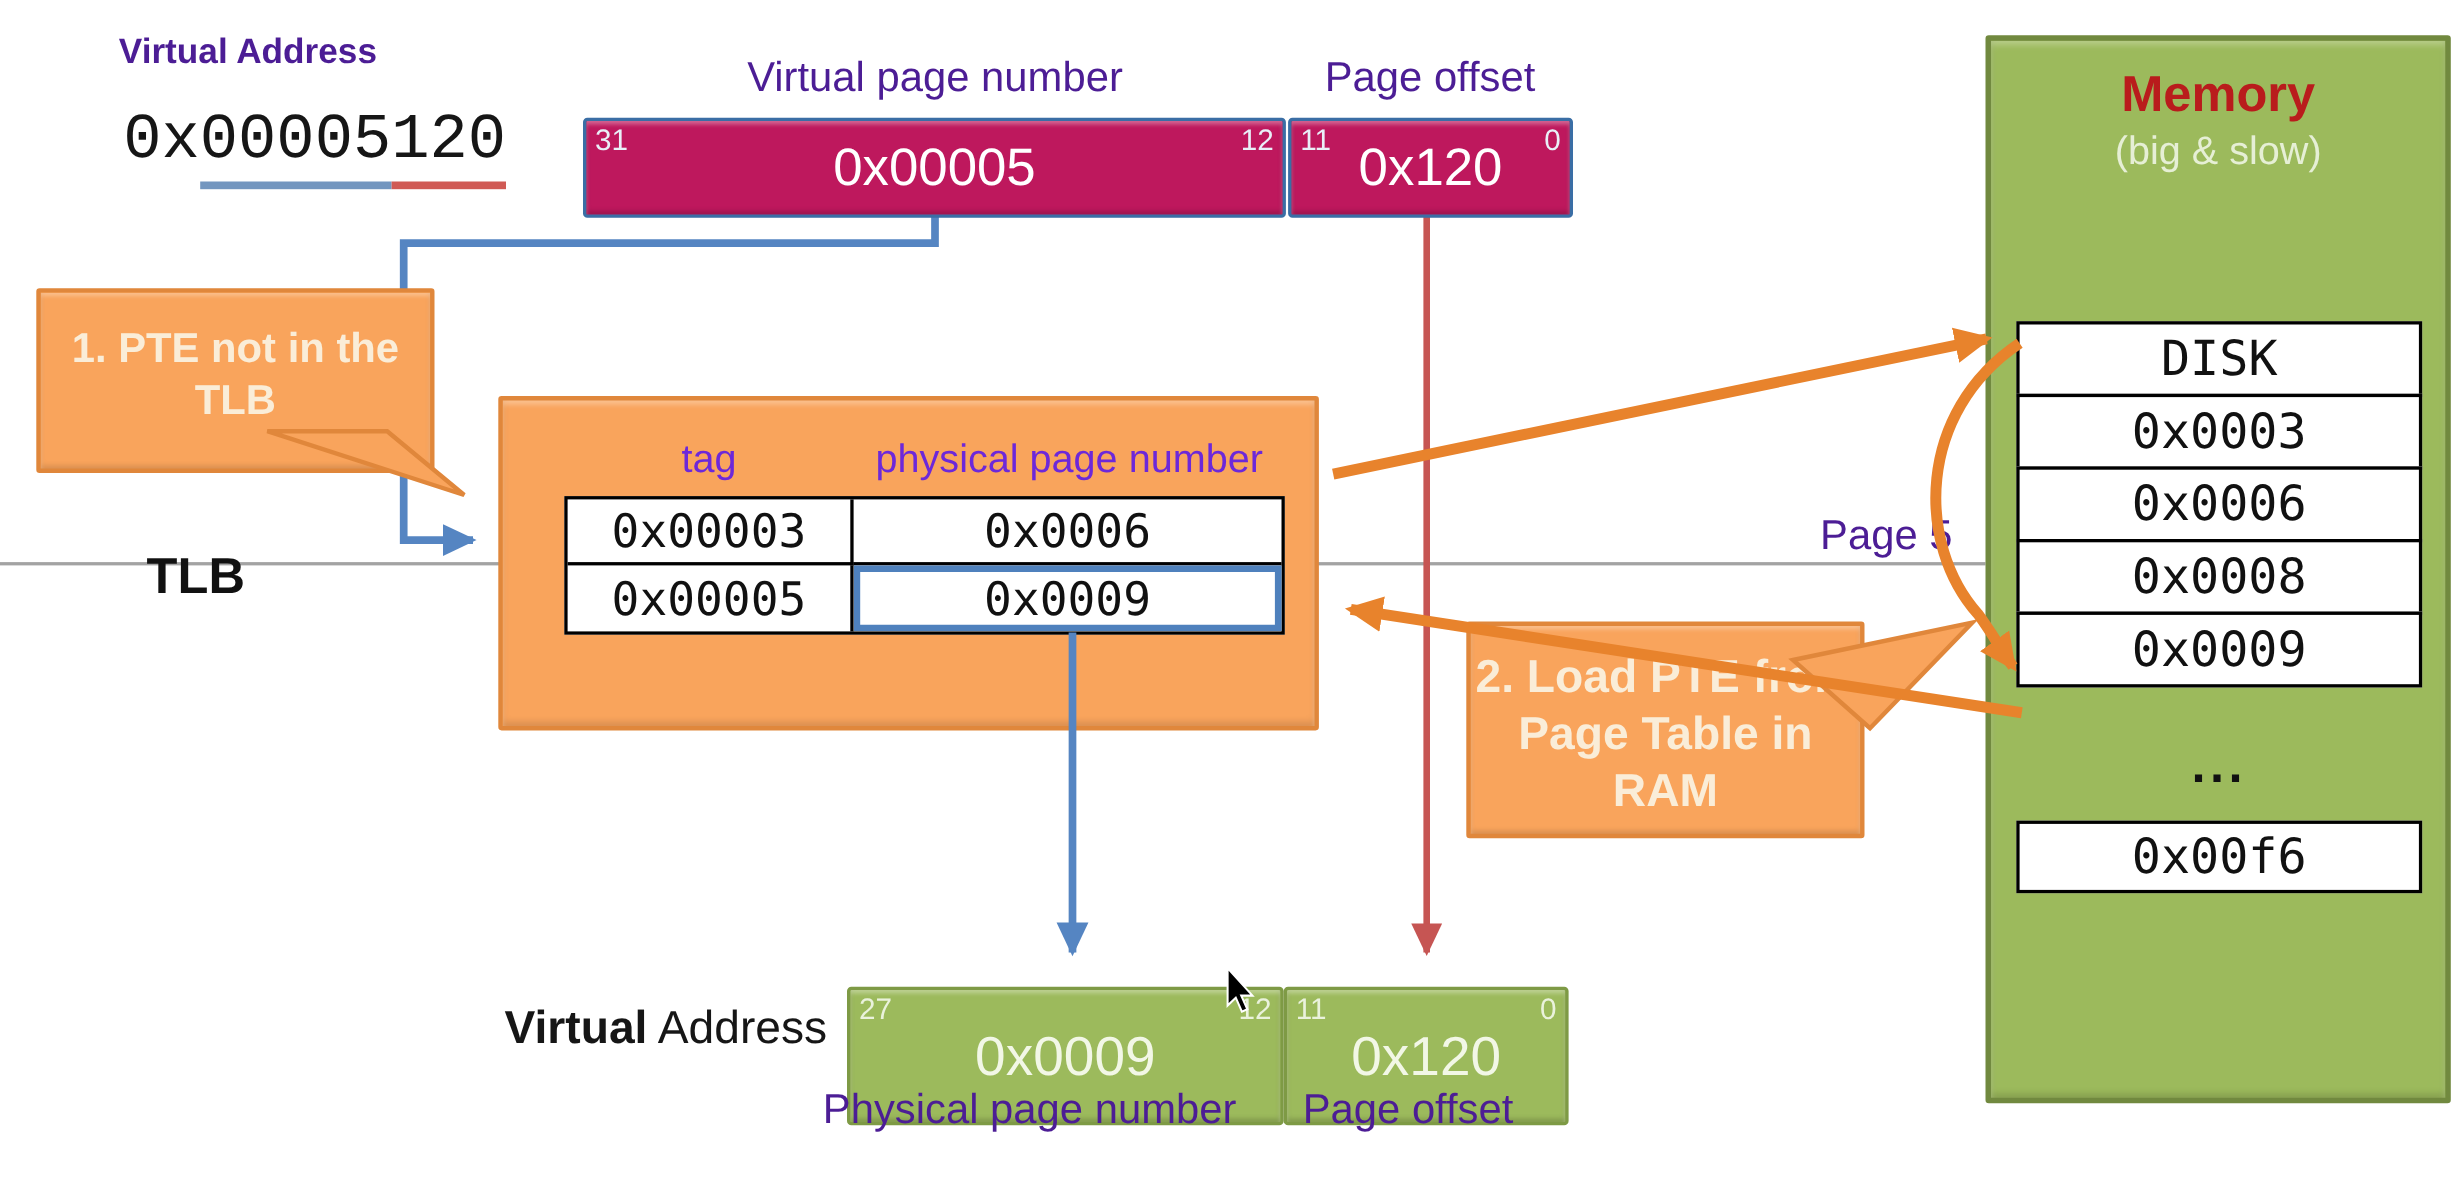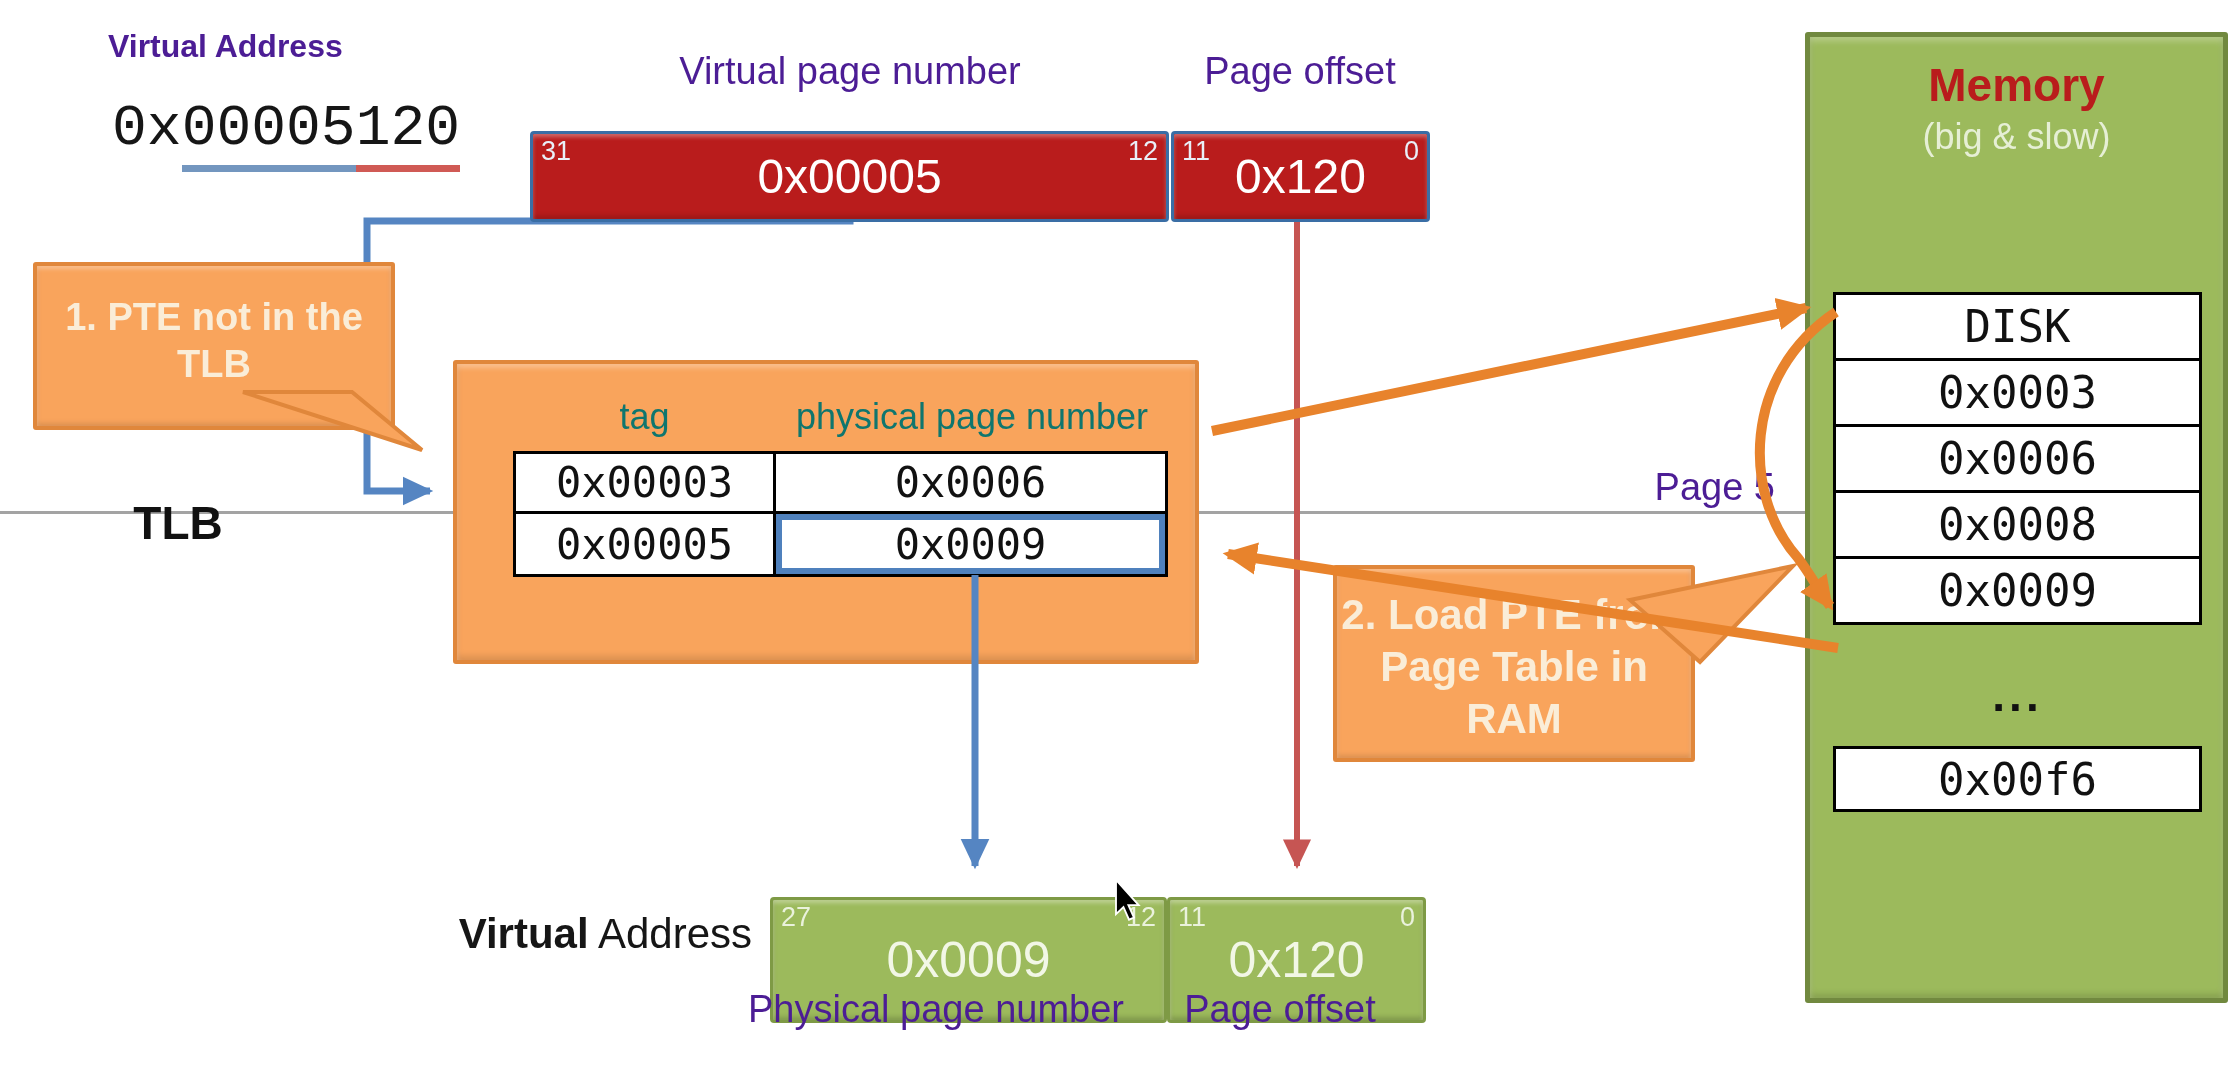--- a/index.html
+++ b/index.html
@@ -3,35 +3,35 @@
 <meta charset="utf-8">
 <style>
   html,body{margin:0;padding:0;background:#ffffff;}
   #stage{position:relative;width:2233px;height:1071px;background:#ffffff;overflow:hidden;
          font-family:"Liberation Sans",sans-serif;}
   .abs{position:absolute;}
   .ctr{text-align:center;}
   
   .field{position:absolute;border-radius:4px;display:flex;align-items:center;justify-content:center;
          box-shadow:inset 0 3px 4px rgba(255,255,255,.35), inset 0 -3px 5px rgba(0,0,0,.18);}
-  .field.blue{background:#b91c1c;border:3px solid #3A6EA5;color:#ffffff;margin-top:24px;}
+  .field.blue{background:#be185d;border:3px solid #3A6EA5;color:#ffffff;}
   .field.green{background:#9CBA5C;border:3px solid #7E9A45;color:#F2F7E6;}
   .field .hex{font-size:48px;}
   .field.green .hex{font-size:50px;}
   .bit{position:absolute;top:2px;font-size:27px;color:#E9EFF8;}
   .field.green .bit{color:#EAF2DC;}
   .bit.l{left:8px;} .bit.r{right:8px;}
   
   .callout{position:absolute;background:#F9A45C;border:4px solid #E0873B;border-radius:3px;
            color:#FAEDD8;text-align:center;
            box-shadow:inset 0 3px 4px rgba(255,255,255,.3), inset 0 -3px 5px rgba(0,0,0,.12);font-weight:bold;}
   
   .panel-orange{position:absolute;background:#F9A45C;border:4px solid #E0873B;border-radius:3px;
            box-shadow:inset 0 4px 5px rgba(255,255,255,.3), inset 0 -4px 6px rgba(0,0,0,.12);}
-  .tlb-header{position:absolute;font-size:36px;color:#0f766e;text-align:center;}
+  .tlb-header{position:absolute;font-size:36px;color:#6d28d9;text-align:center;}
   .tlb-table{position:absolute;background:#ffffff;border:3px solid #000;display:grid;
              grid-template-columns:260px 1fr;grid-template-rows:1fr 1fr;}
   .tlb-cell{display:flex;align-items:center;justify-content:center;
             font-family:"DejaVu Sans Mono",monospace;font-size:42px;color:#111;}
   .tlb-cell.c1{border-right:3px solid #000;}
   .tlb-cell.r1{border-bottom:3px solid #000;}
   .tlb-cell.hit{box-shadow:inset 0 0 0 6px #4F81BD;}
   
   .mem-panel{position:absolute;background:#9CBA5C;border:5px solid #71893F;border-radius:3px;
              box-shadow:inset 0 4px 6px rgba(255,255,255,.28), inset 0 -4px 6px rgba(0,0,0,.14);}

